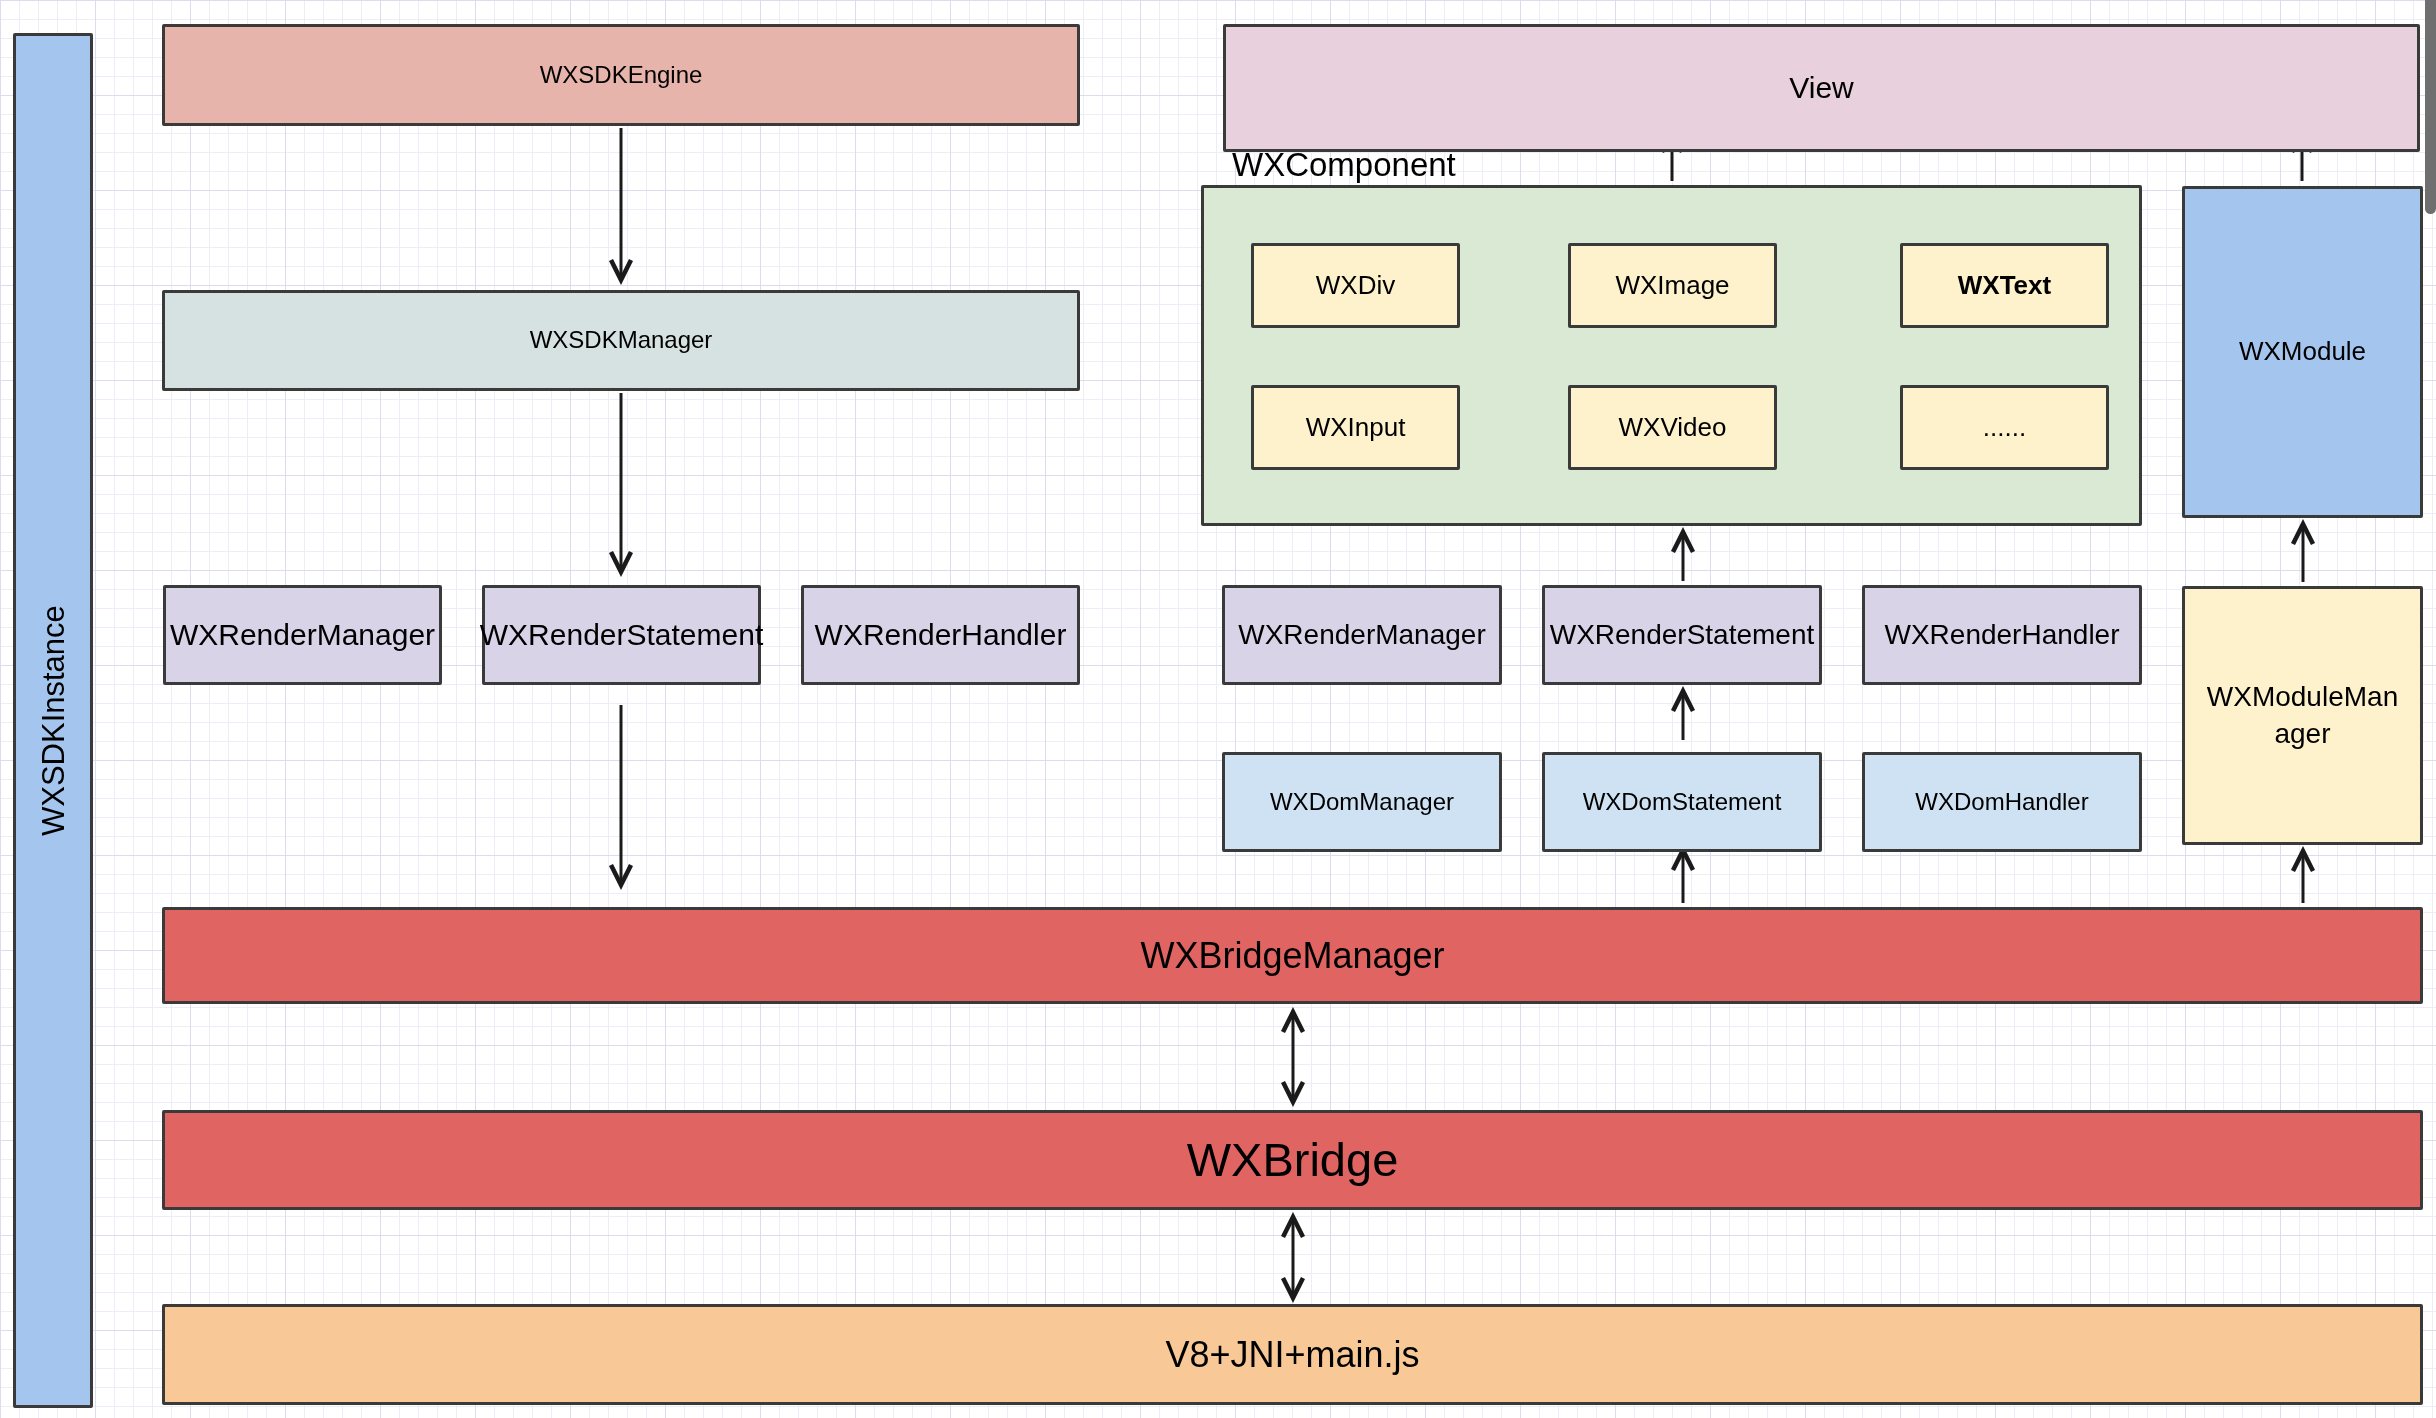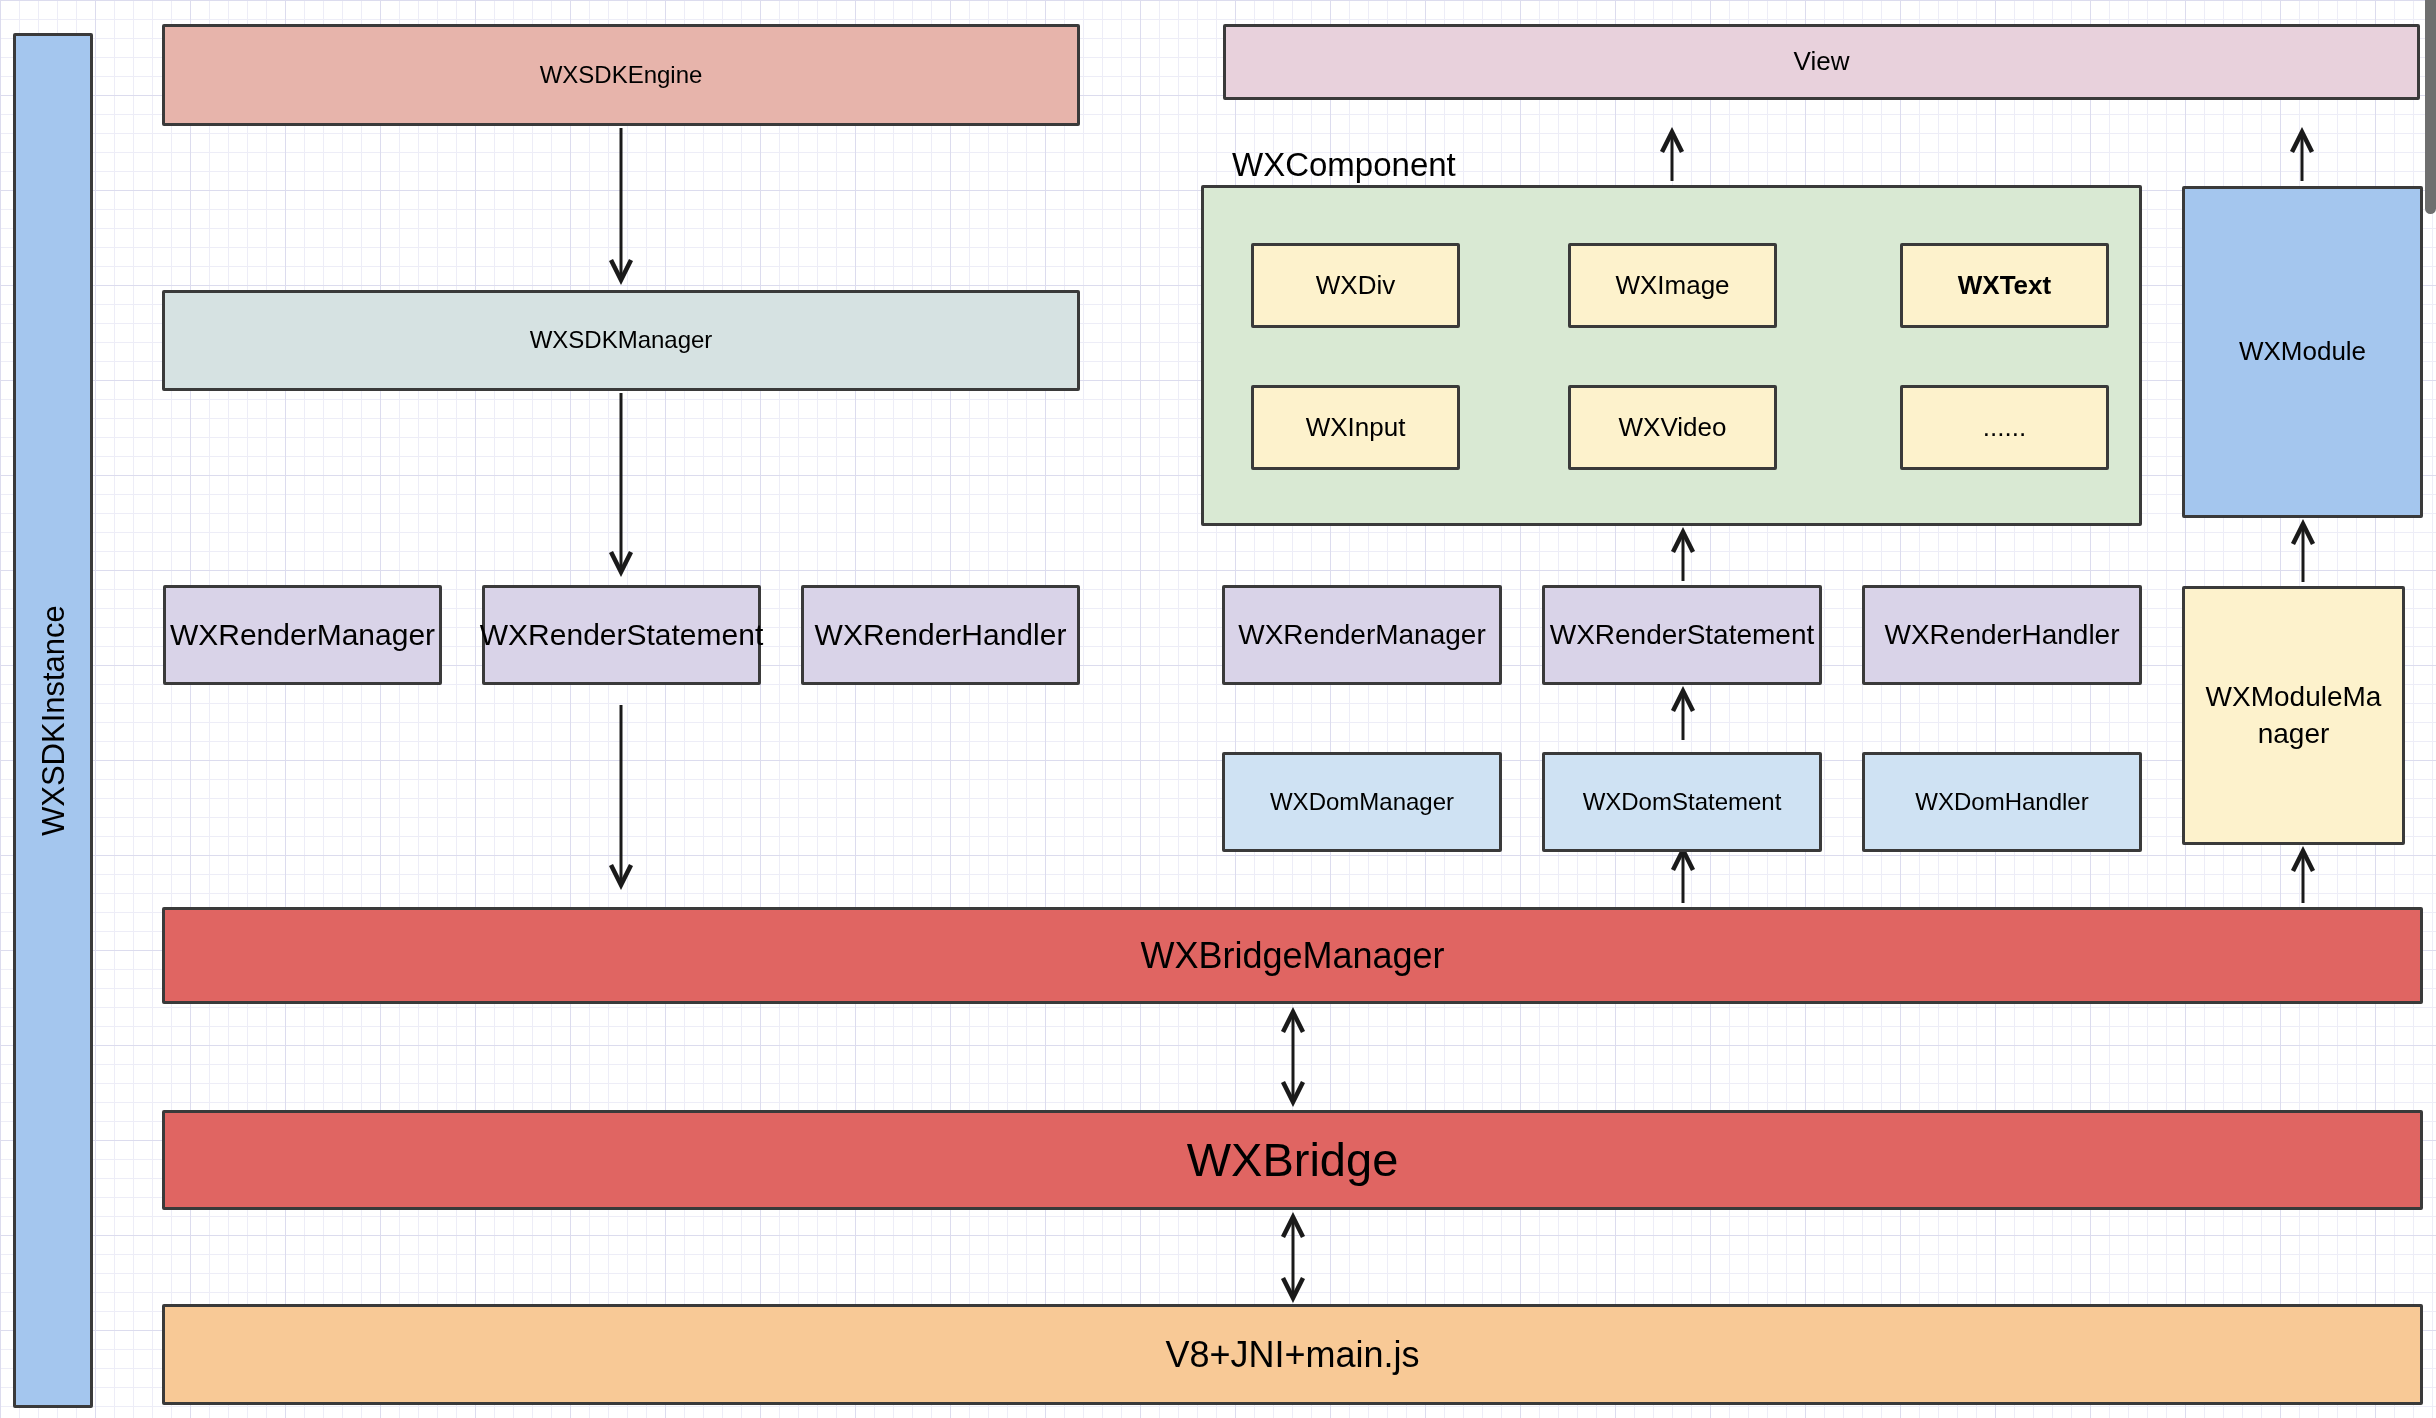--- a/index.html
+++ b/index.html
@@ -18,32 +18,32 @@
     border:3px solid #3a3a3a;border-radius:2px;
     display:flex;align-items:center;justify-content:center;
     text-align:center;line-height:1.2;
   }
   #sidebar{left:13px;top:33px;width:80px;height:1375px;background:#a4c6ee;font-size:31px;}
   .vlabel{transform:rotate(-90deg);white-space:nowrap;}
   #engine{left:162px;top:24px;width:918px;height:102px;background:#e7b4ab;font-size:24px;}
   #sdk-manager{left:162px;top:290px;width:918px;height:101px;background:#d6e2e2;font-size:24px;}
   .render-left{top:585px;width:279px;height:100px;background:#d9d3e8;font-size:30px;}
   #render-l-0{left:163px;} #render-l-1{left:482px;} #render-l-2{left:801px;}
-  #view{left:1223px;top:24px;width:1197px;height:76px;background:#e8d1dc;font-size:26px;}
+  #view{left:1223px;top:24px;width:1197px;height:128px;background:#e8d1dc;font-size:30px;}
   #component-group{left:1201px;top:185px;width:941px;height:341px;background:#d9e9d3;}
   #component-label{position:absolute;left:1232px;top:146px;font-size:33px;}
   .comp{width:209px;height:85px;background:#fdf2cc;font-size:26px;}
   #comp-0{left:1251px;top:243px;} #comp-1{left:1568px;top:243px;} #comp-2{left:1900px;top:243px;font-weight:bold;}
   #comp-3{left:1251px;top:385px;} #comp-4{left:1568px;top:385px;} #comp-5{left:1900px;top:385px;}
   #module{left:2182px;top:186px;width:241px;height:332px;background:#a4c6ee;font-size:26px;}
   .render-right{top:585px;width:280px;height:100px;background:#d9d3e8;font-size:28px;}
   #render-r-0{left:1222px;} #render-r-1{left:1542px;} #render-r-2{left:1862px;}
   .dom{top:752px;width:280px;height:100px;background:#cfe2f3;font-size:24px;}
   #dom-0{left:1222px;} #dom-1{left:1542px;} #dom-2{left:1862px;}
-  #module-manager{left:2182px;top:586px;width:223px;height:259px;background:#fdf2cc;
+  #module-manager{left:2182px;top:586px;width:241px;height:259px;background:#fdf2cc;
     font-size:28px;padding:0 18px;word-break:break-all;line-height:1.3;}
   #bridge-manager{left:162px;top:907px;width:2261px;height:97px;background:#e06562;font-size:36px;}
   #bridge{left:162px;top:1110px;width:2261px;height:100px;background:#e06562;font-size:47px;}
   #runtime{left:162px;top:1304px;width:2261px;height:101px;background:#f8c996;font-size:36px;}
   #arrows{position:absolute;left:0;top:0;width:2436px;height:1418px;pointer-events:none;}
   #scroll-thumb{position:absolute;right:0;top:-8px;width:11px;height:222px;
     background:#6f6f6f;border-radius:6px;}
 </style>
 </head>
 <body>

